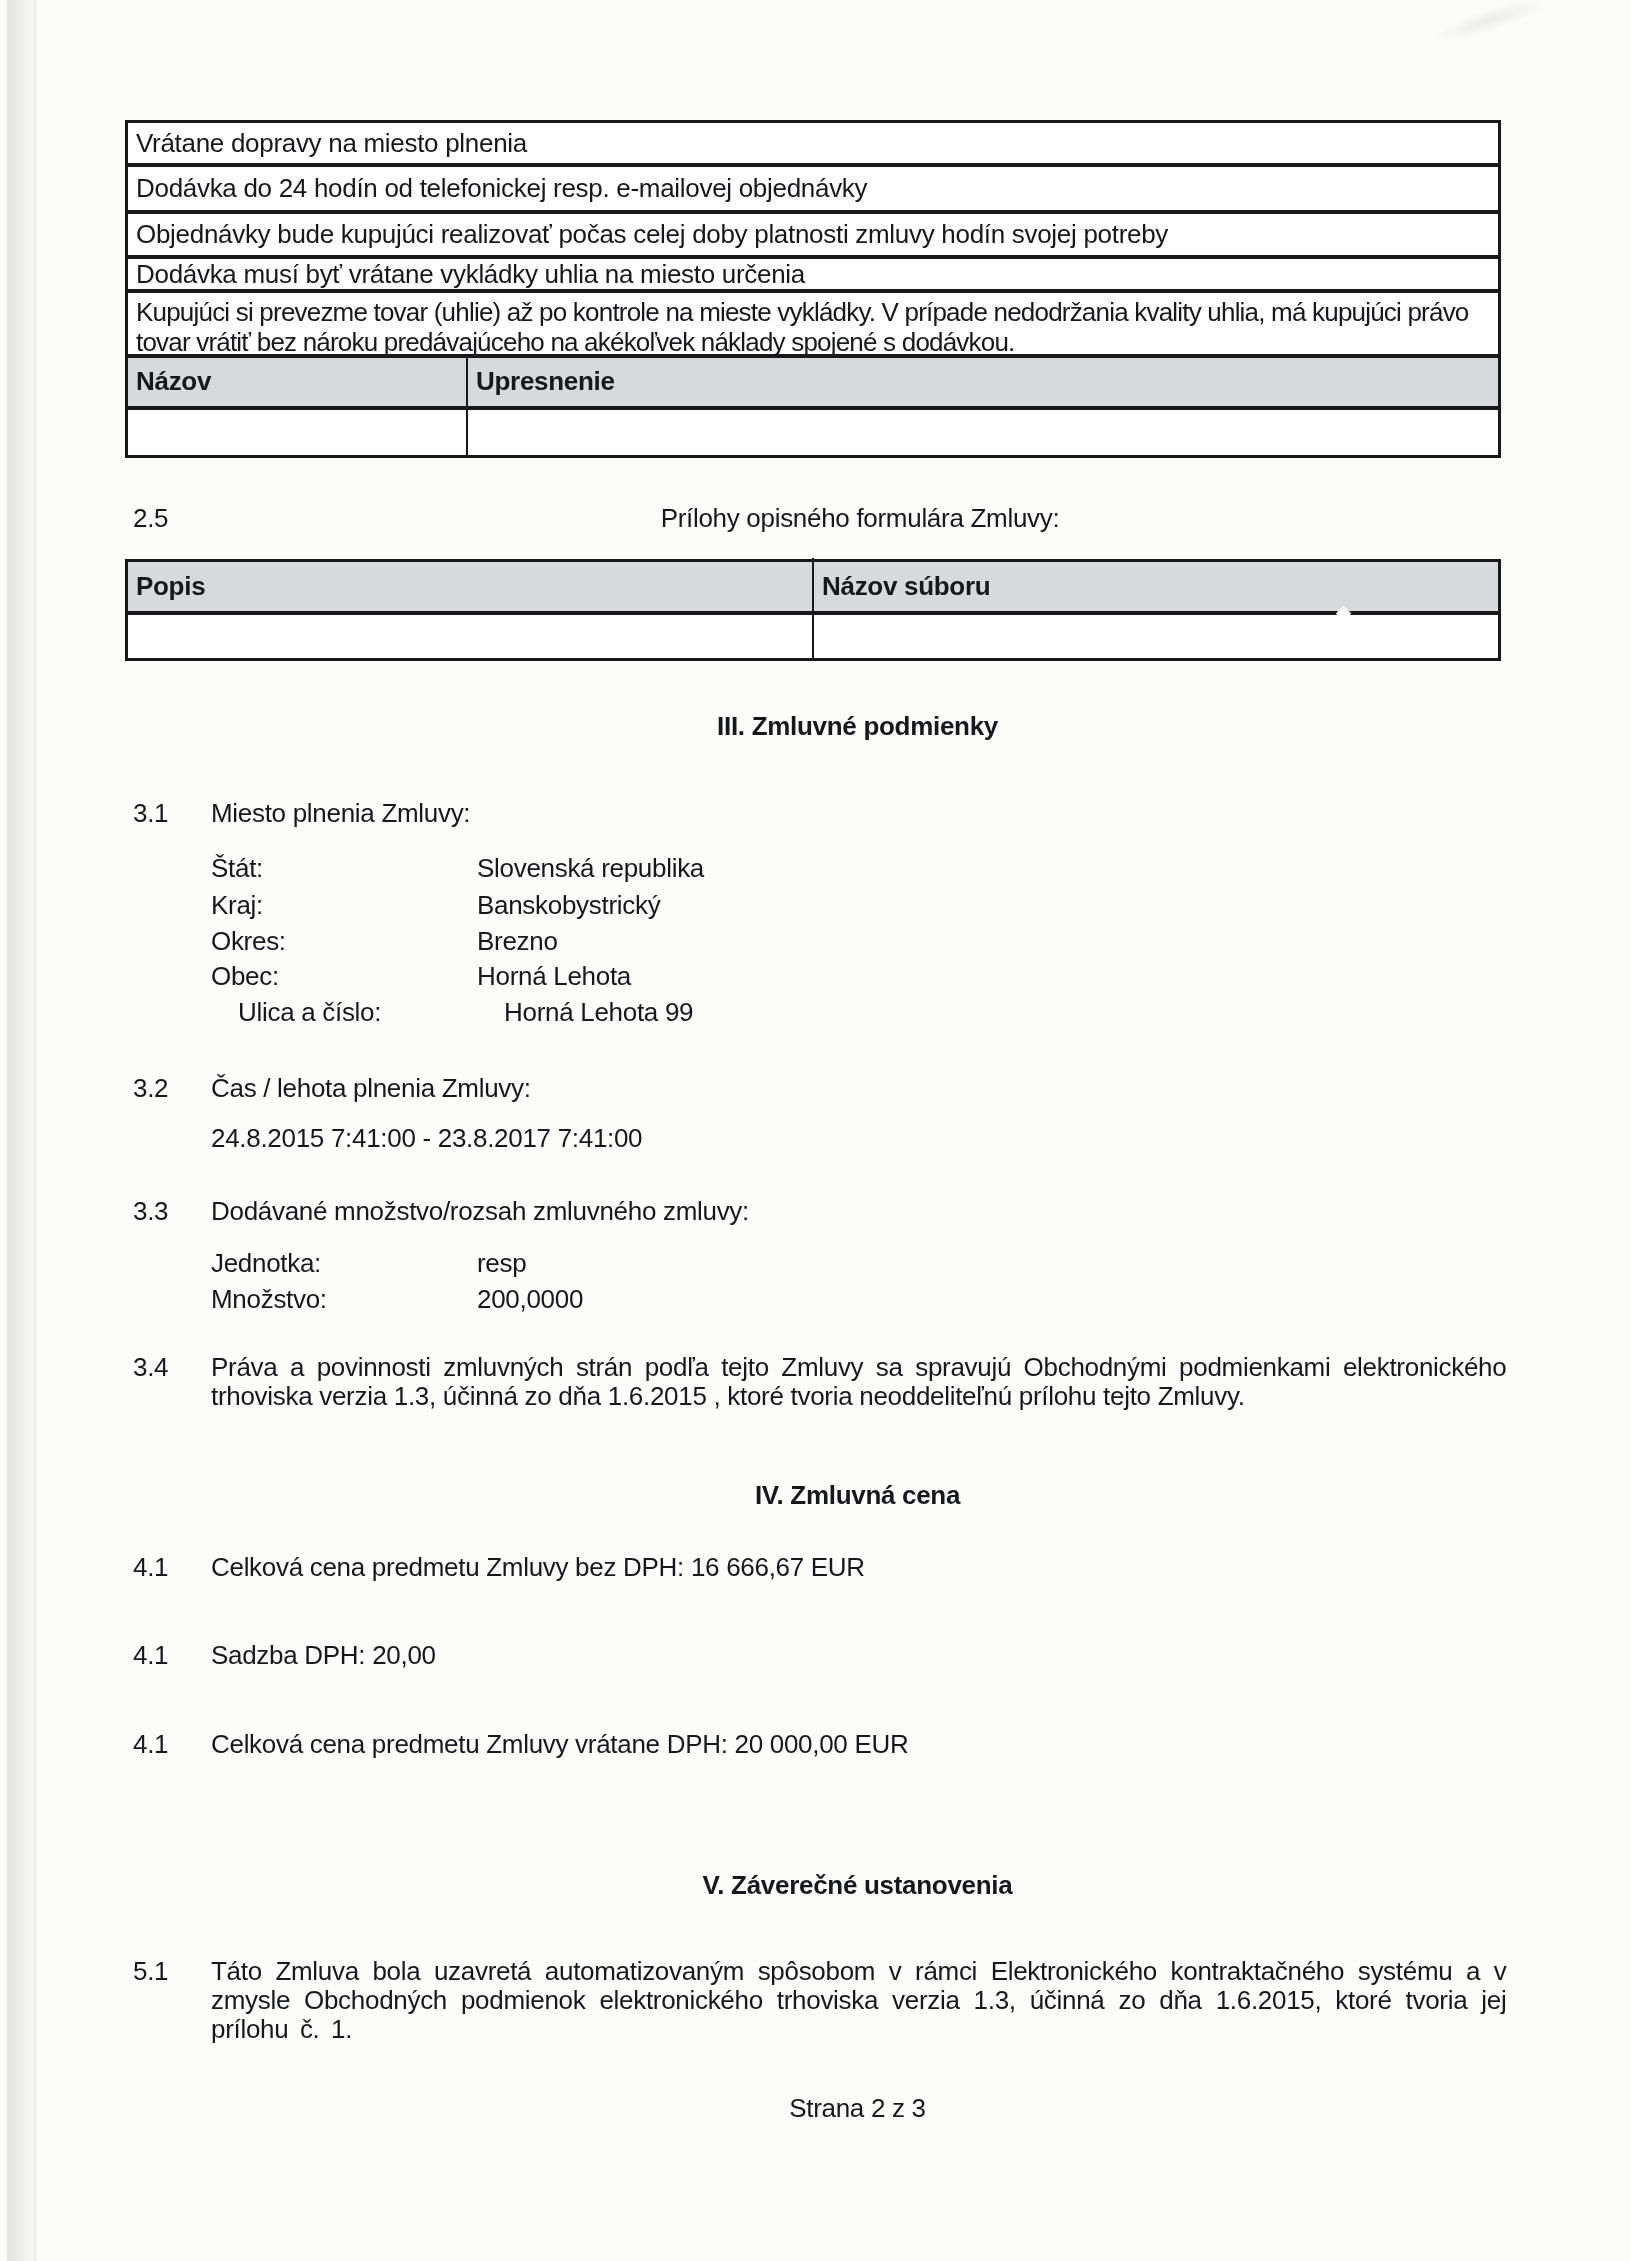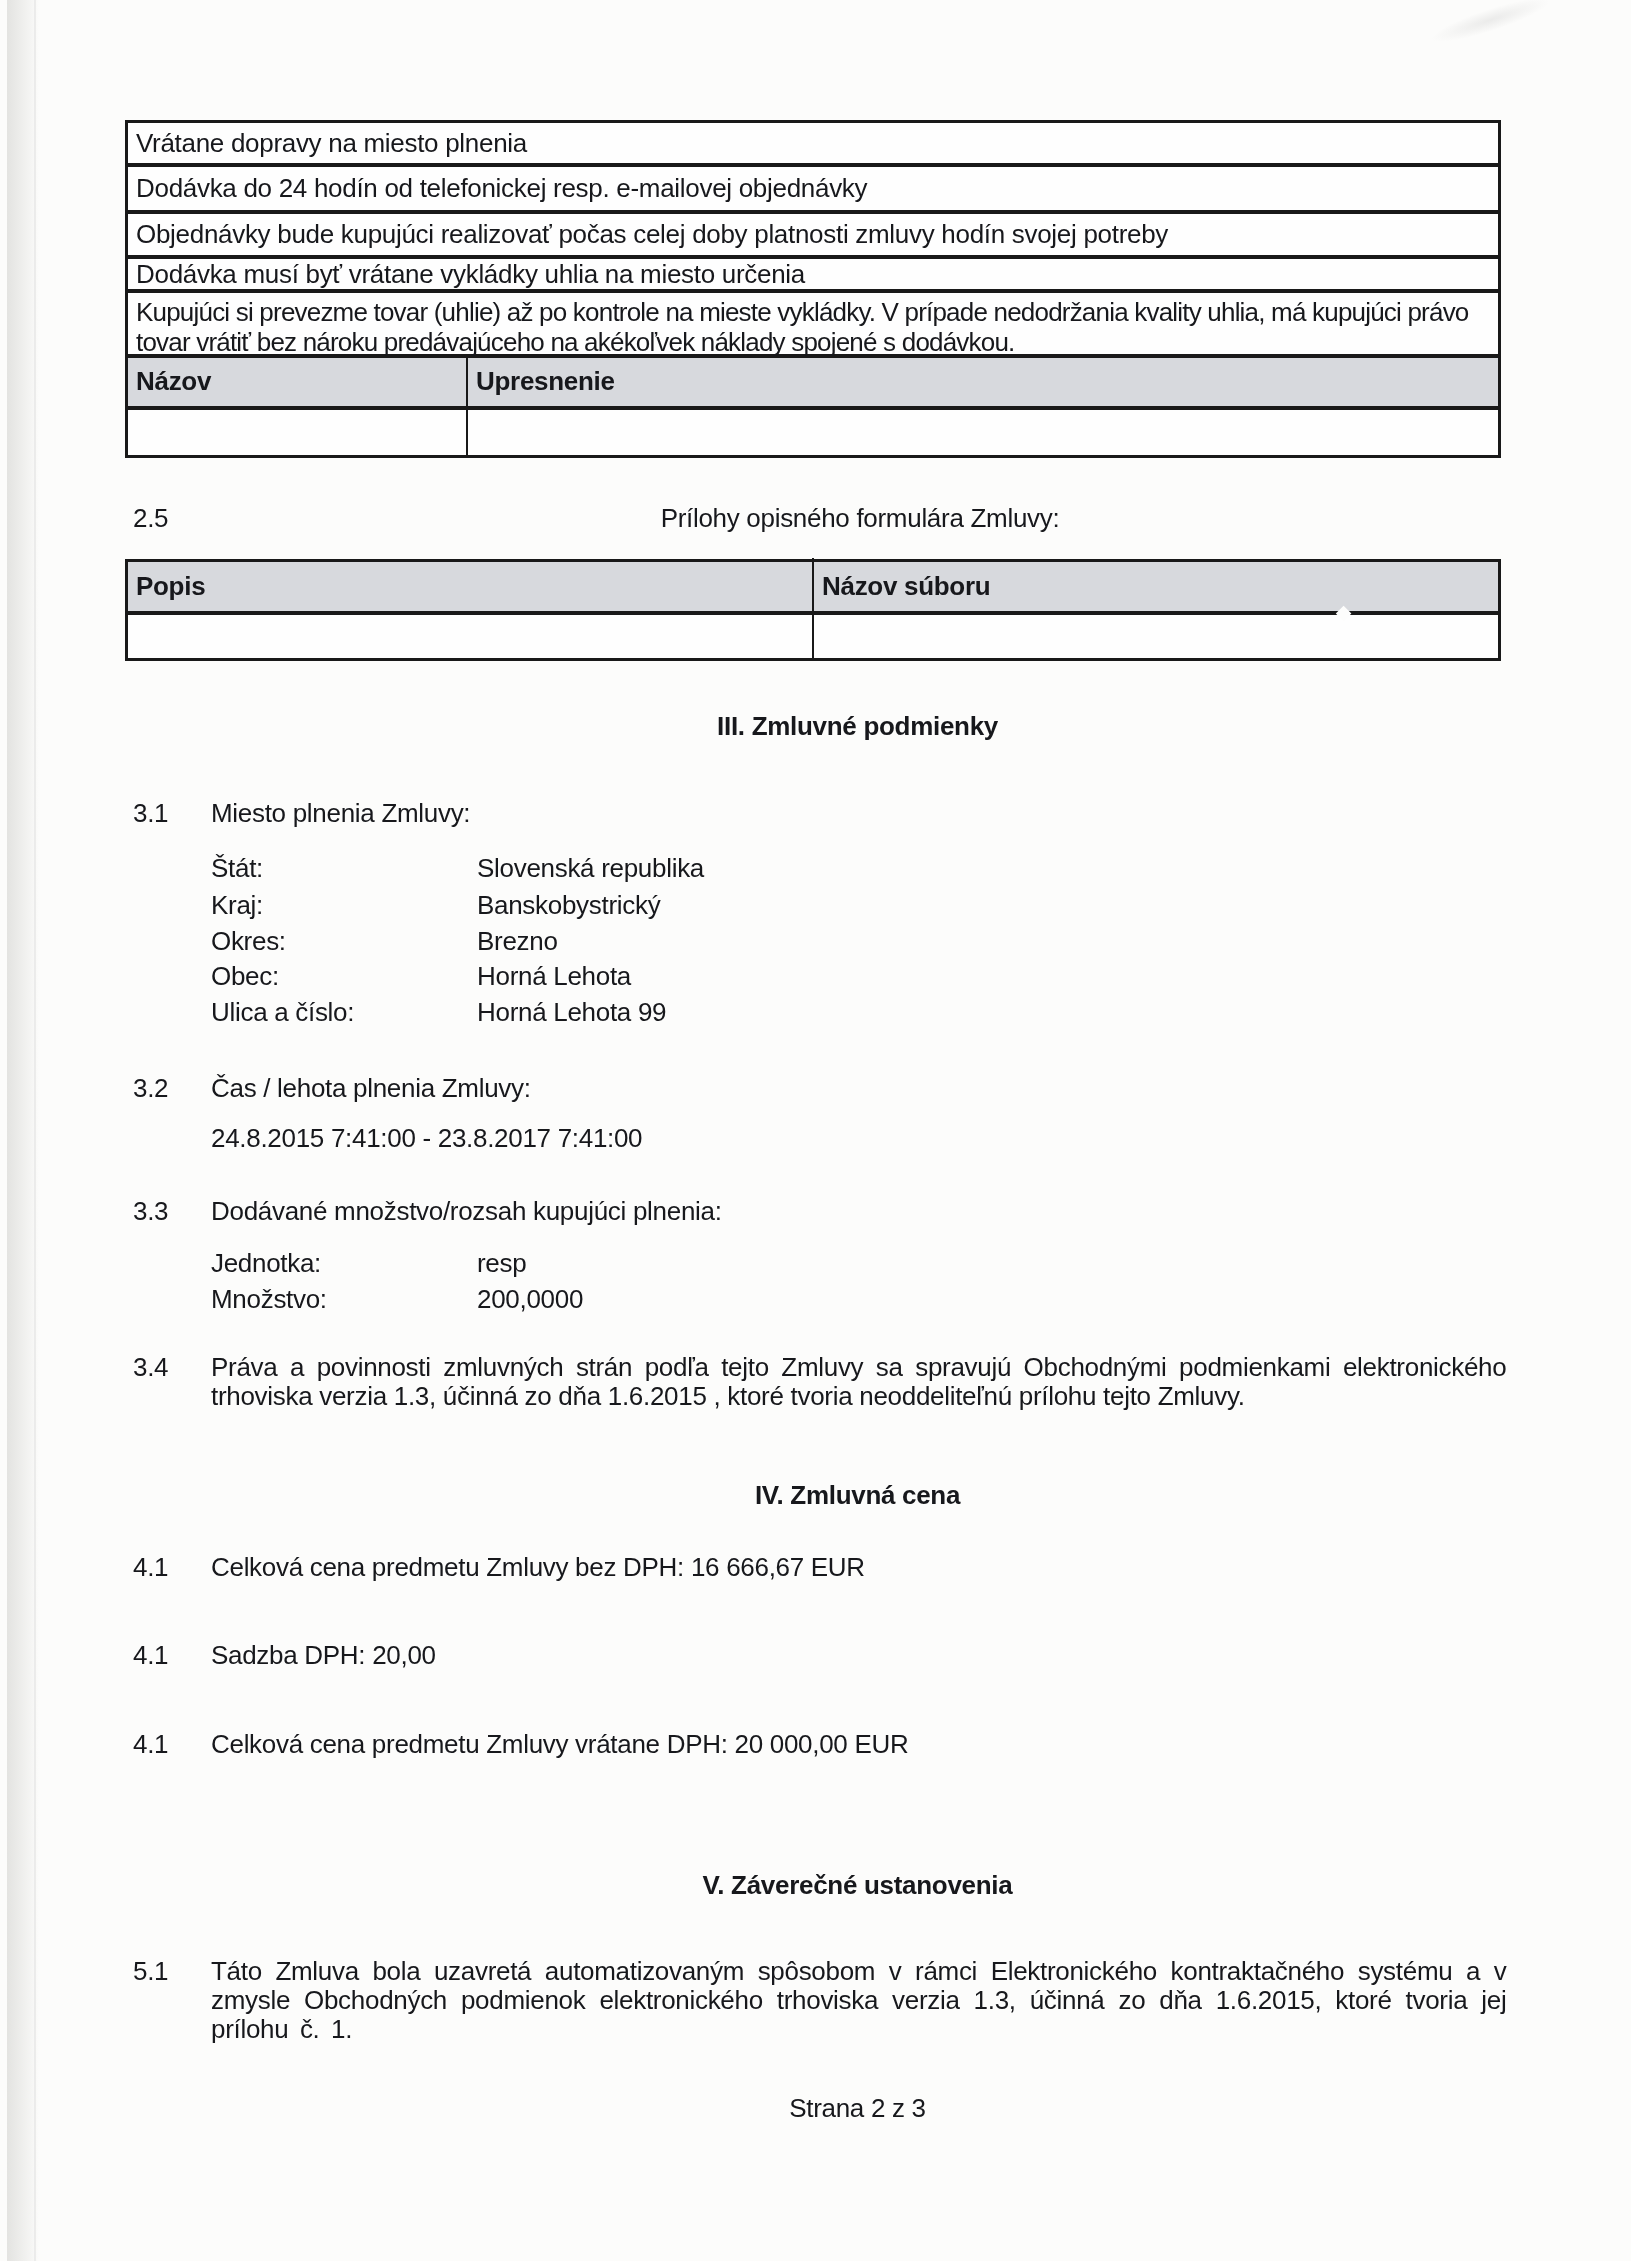--- a/index.html
+++ b/index.html
@@ -113,35 +113,35 @@
   </div>
   <div class="frow" style="top:890px;">
     <span class="flabel">Kraj:</span><span>Banskobystrický</span>
   </div>
   <div class="frow" style="top:926px;">
     <span class="flabel">Okres:</span><span>Brezno</span>
   </div>
   <div class="frow" style="top:961px;">
     <span class="flabel">Obec:</span><span>Horná Lehota</span>
   </div>
-  <div class="frow" style="top:997px;">
+  <div class="frow" style="top:997px;margin-left:27px;">
     <span class="flabel">Ulica a číslo:</span><span>Horná Lehota 99</span>
   </div>
 
   <div class="sec" style="top:1074px;">
     <span class="num">3.2</span>
     <span class="stext">Čas / lehota plnenia Zmluvy:</span>
   </div>
   <div class="frow" style="top:1123px;">
     <span>24.8.2015 7:41:00 - 23.8.2017 7:41:00</span>
   </div>
 
   <div class="sec" style="top:1197px;">
     <span class="num">3.3</span>
-    <span class="stext">Dodávané množstvo/rozsah kupujúci plnenia:</span>
+    <span class="stext">Dodávané množstvo/rozsah zmluvného zmluvy:</span>
   </div>
   <div class="frow" style="top:1248px;">
     <span class="flabel">Jednotka:</span><span>resp</span>
   </div>
   <div class="frow" style="top:1284px;">
     <span class="flabel">Množstvo:</span><span>200,0000</span>
   </div>
 
   <div class="sec" style="top:1353px;">
     <span class="num">3.4</span>

